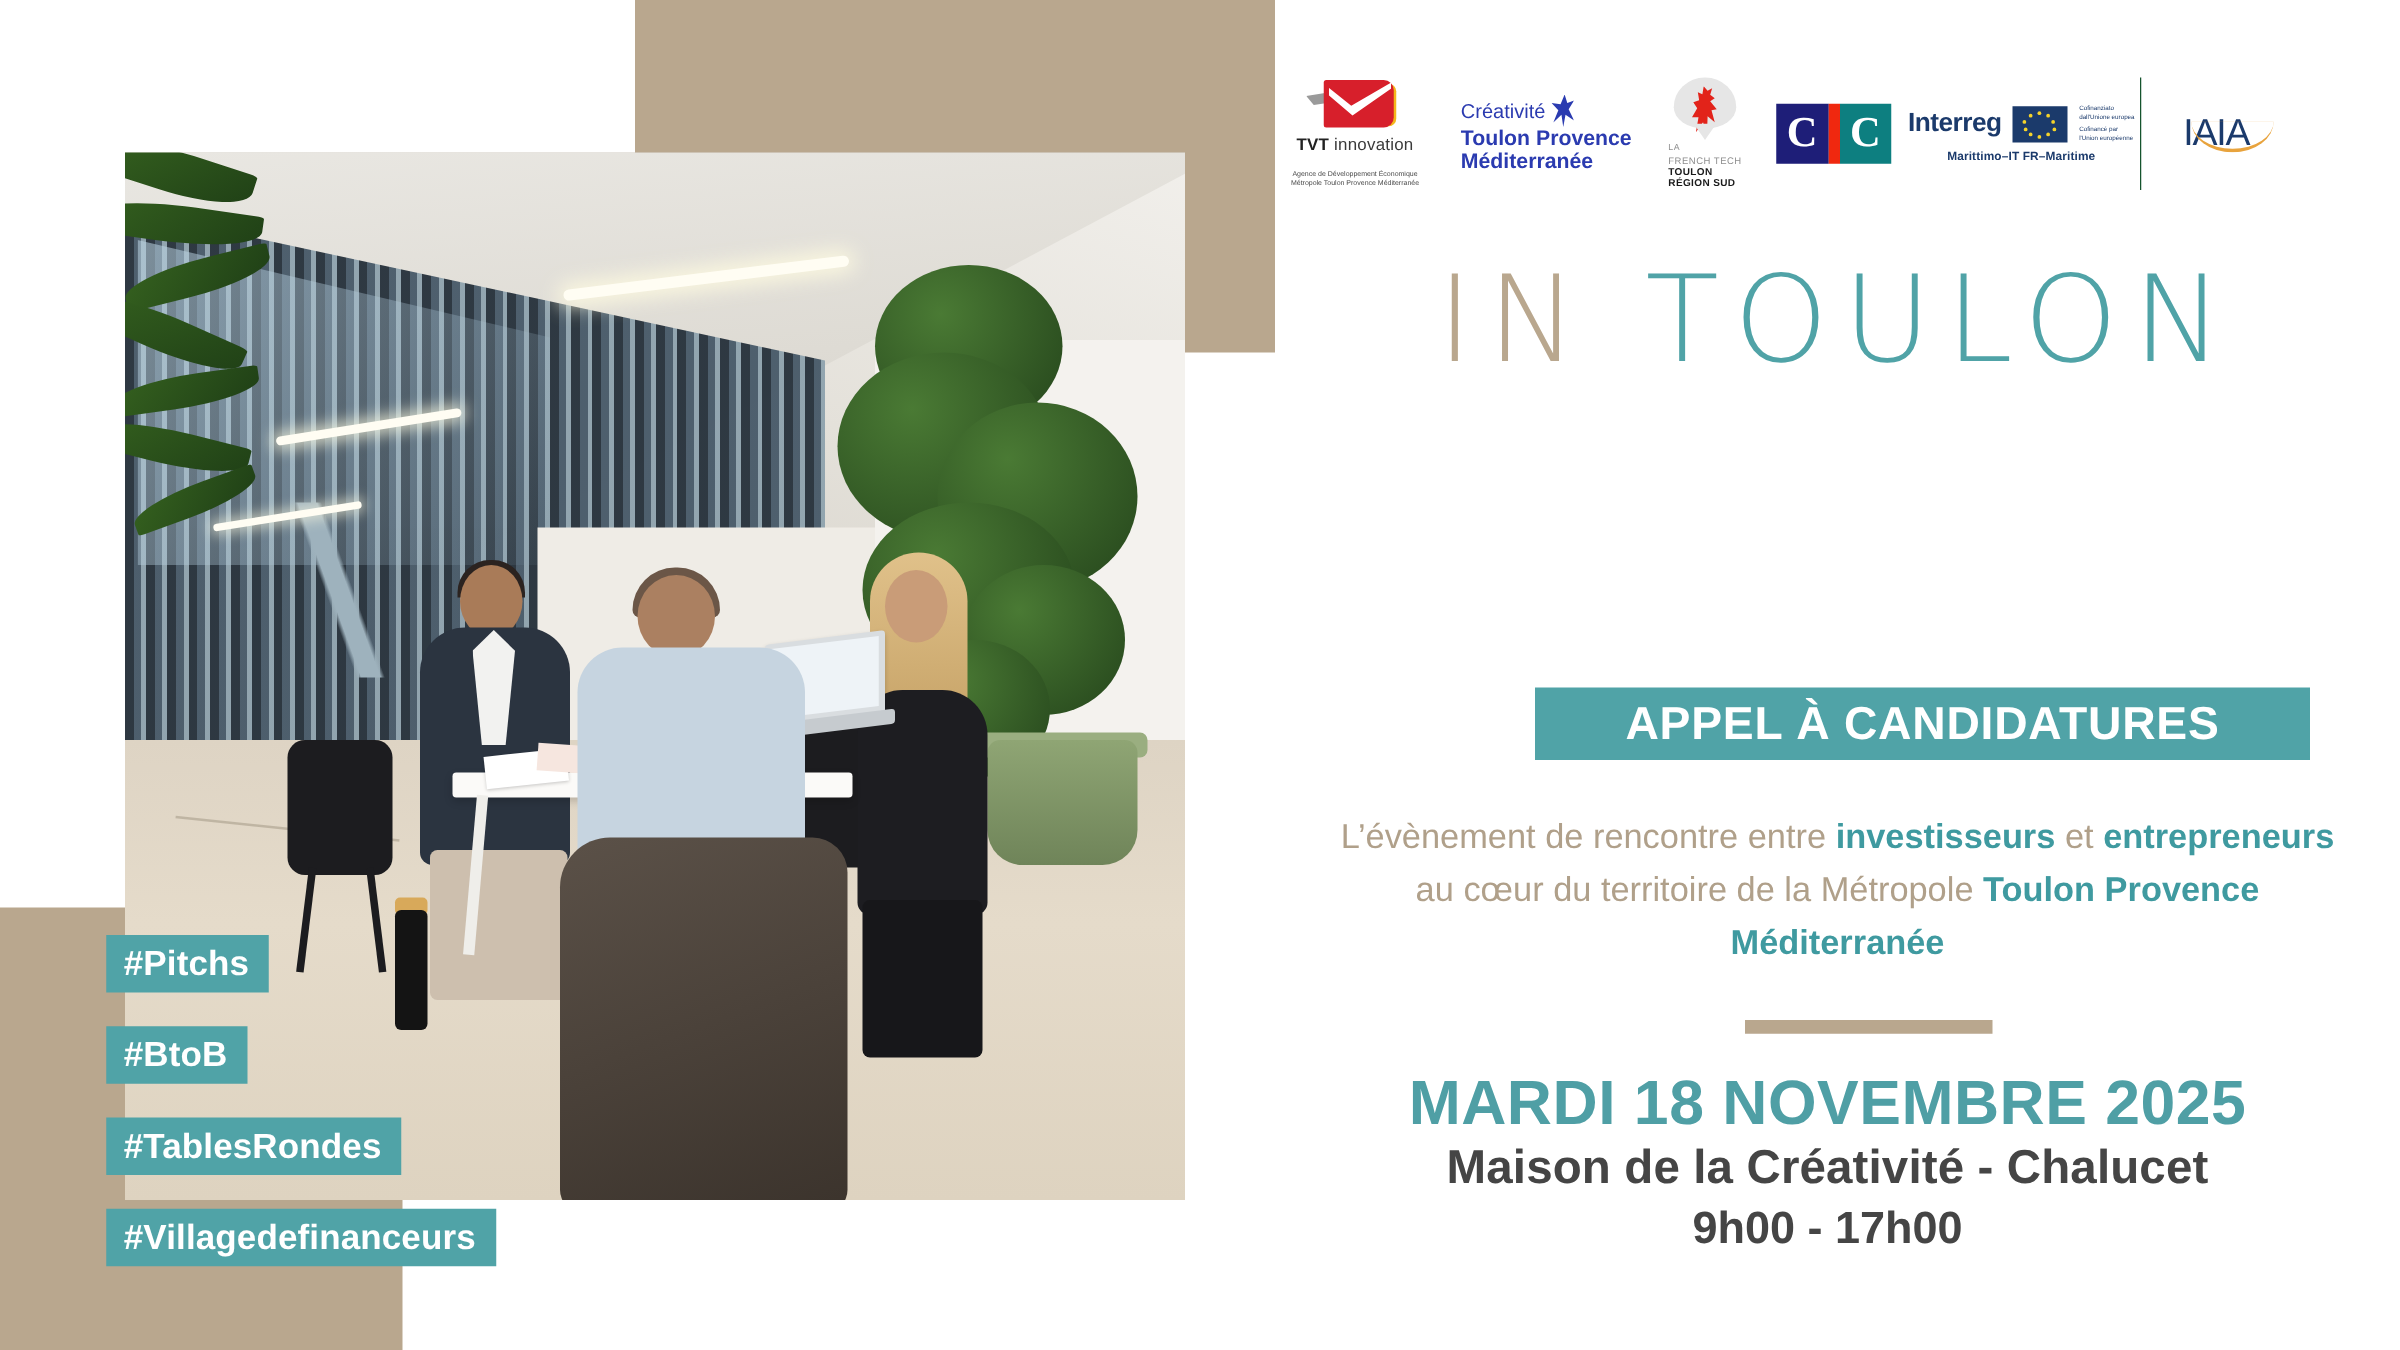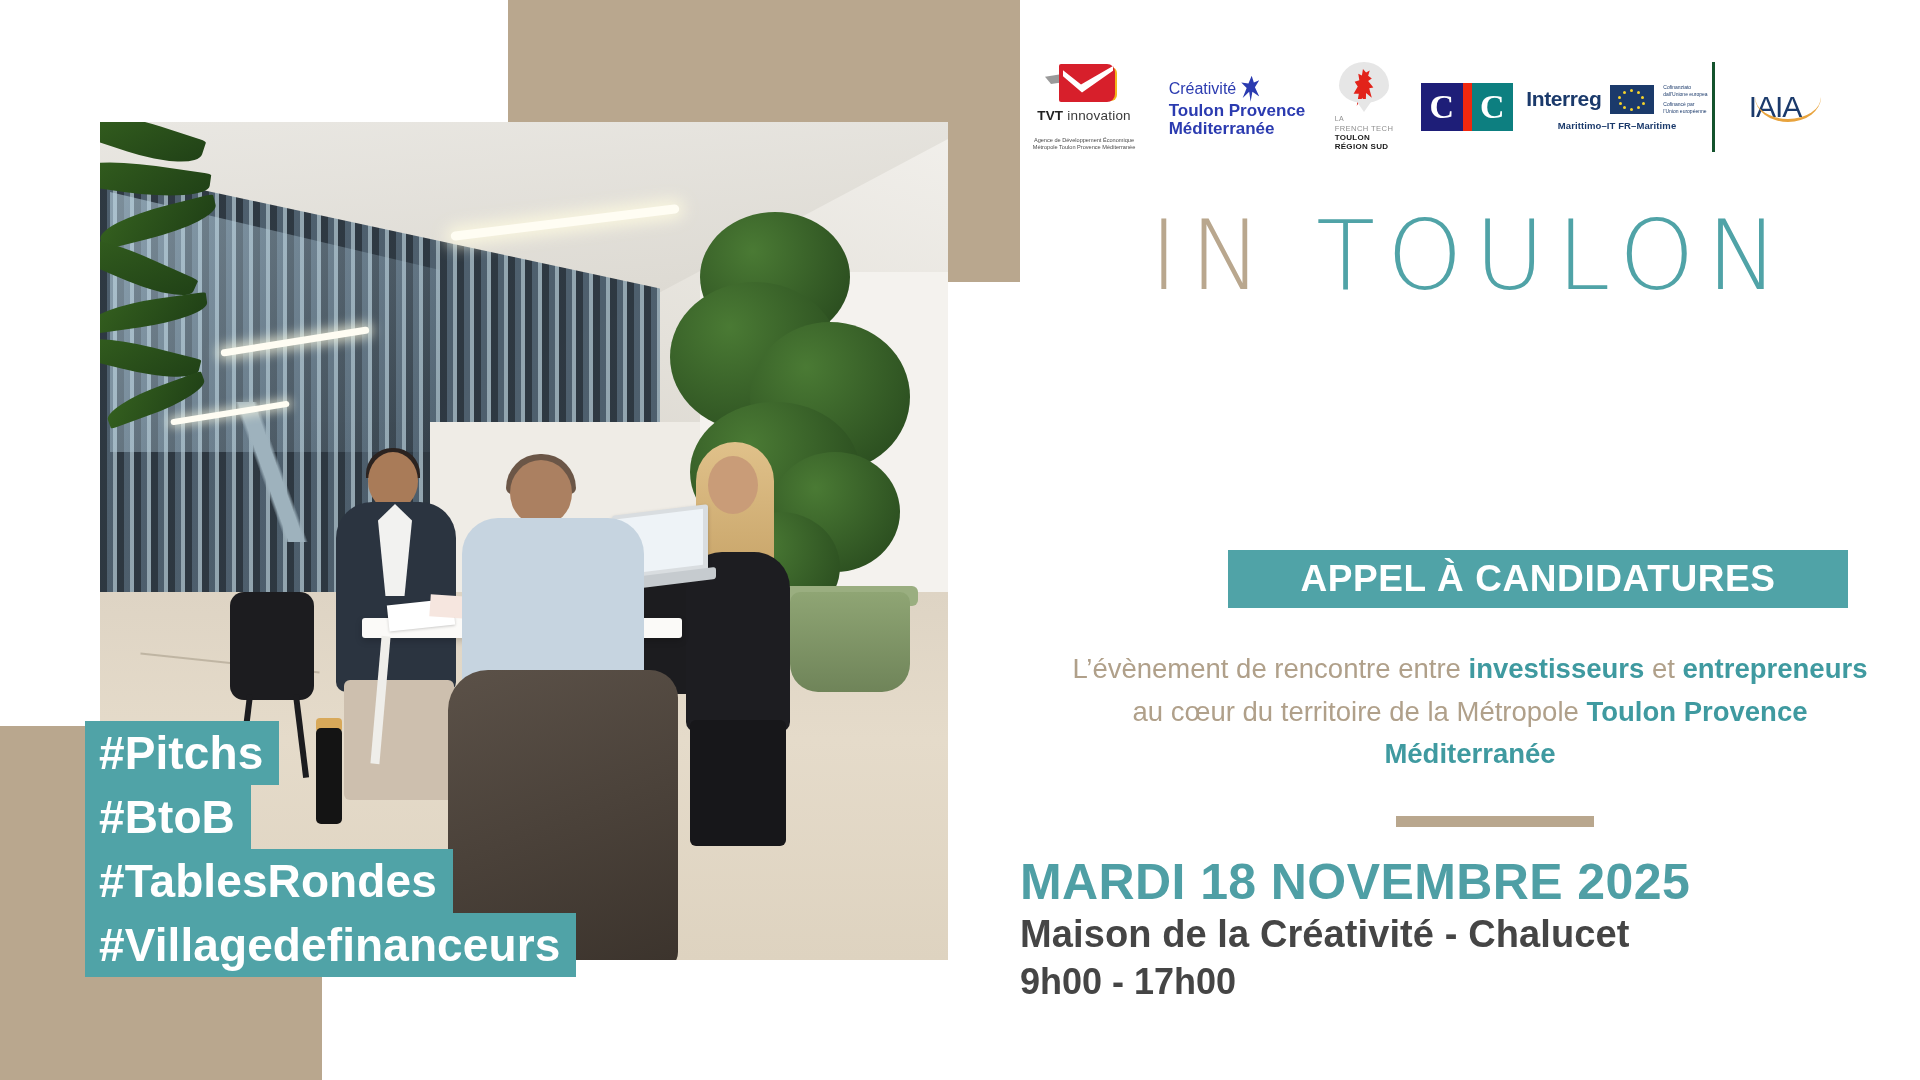--- a/index.html
+++ b/index.html
@@ -73,22 +73,22 @@
   .laptop-base{position:absolute;left:500px;top:452px;width:116px;height:12px;background:#c6cbcf;border-radius:3px;transform:skewY(-7deg);}
   .chair{position:absolute;background:#1c1c1f;border-radius:14px;}
   .chair-leg{position:absolute;width:6px;background:#1c1c1f;}
   .bottle{position:absolute;left:216px;top:606px;width:26px;height:96px;border-radius:5px;background:#141414;}
   .bottle-cap{position:absolute;left:216px;top:596px;width:26px;height:14px;border-radius:4px;background:#d8a95a;}
   .papers{position:absolute;left:288px;top:480px;width:66px;height:26px;background:#fff;transform:rotate(-6deg);box-shadow:0 1px 3px rgba(0,0,0,.2);}
   .papers2{position:absolute;left:330px;top:474px;width:52px;height:22px;background:#f6e6df;transform:rotate(4deg);}
 
   
   .tags{position:absolute;left:85px;top:721px;display:flex;flex-direction:column;align-items:flex-start;}
-  .tag{background:#50a3a7;color:#ffffff;font-weight:700;font-size:46px;line-height:1.0;
-       padding:9px 16px 9px 14px;letter-spacing:.1px;white-space:nowrap;}
+  .tag{background:#50a3a7;color:#ffffff;font-weight:700;font-size:28px;line-height:1.0;
+       padding:9px 16px 9px 14px;letter-spacing:.1px;white-space:nowrap;margin-top:27px;}
 
   
   .right{position:absolute;left:1020px;top:0;width:900px;height:1080px;}
   .logos{position:absolute;left:0;top:62px;width:900px;height:90px;display:flex;align-items:center;gap:0;}
   .logo{display:flex;align-items:center;justify-content:center;height:90px;}
 
   .lg-tvt{width:128px;flex-direction:column;gap:14px;}
   .tvt-mark{width:74px;height:42px;position:relative;}
   .tvt-red{position:absolute;left:12px;top:2px;width:56px;height:38px;background:#d71f2b;border-radius:2px 8px 8px 2px;}
   .tvt-yellow{position:absolute;left:60px;top:5px;width:10px;height:34px;background:#f4b61b;border-radius:0 6px 6px 0;}
@@ -126,41 +126,41 @@
 
   .lg-int{width:190px;flex-direction:column;gap:5px;}
   .int-row{display:flex;align-items:center;gap:9px;}
   .int-word{font-size:21px;font-weight:800;color:#1b3a6b;letter-spacing:-.4px;}
   .eu-flag{width:44px;height:29px;background:#1b3a6b;position:relative;}
   .eu-stars{position:absolute;inset:0;}
   .eu-star{position:absolute;width:3px;height:3px;background:#f5d32a;border-radius:50%;}
   .eu-txt{font-size:5px;color:#1b3a6b;line-height:1.4;white-space:nowrap;}
   .int-sub{font-size:9.5px;font-weight:800;color:#1b3a6b;letter-spacing:.1px;white-space:nowrap;}
 
-  .lg-iaia{width:120px;border-left:3px solid #14532d;}
+  .lg-iaia{width:120px;border-left:1px solid #14532d;}
   .iaia{position:relative;font-size:30px;font-weight:400;color:#1b3a6b;letter-spacing:-1px;font-family:"Liberation Sans",sans-serif;}
   .iaia-arc{position:absolute;left:6px;bottom:2px;width:66px;height:22px;border-bottom:3px solid #e8a33d;border-radius:0 0 50% 50%/0 0 100% 100%;}
 
   .title{position:absolute;left:0;top:196px;width:900px;text-align:center;}
   .t1{font-size:112px;font-weight:300;letter-spacing:16px;color:#b9a78e;line-height:.95;font-family:"DejaVu Sans",sans-serif;}
   .t2{font-size:96px;font-weight:300;letter-spacing:12px;line-height:1.05;margin-top:10px;font-family:"DejaVu Sans",sans-serif;}
   .t2 .in{color:#b9a78e;}
   .t2 .tln{color:#50a3a7;}
 
   .band{position:absolute;left:208px;top:550px;width:620px;height:58px;background:#50a3a7;
         display:flex;align-items:center;justify-content:center;}
   .band span{color:#fff;font-size:37px;font-weight:800;letter-spacing:.6px;}
 
   .desc{position:absolute;left:36px;top:648px;width:828px;text-align:center;
         color:#b0a08a;font-size:27.5px;line-height:1.55;}
   .desc b{color:#3f9aa0;font-weight:800;}
 
   .rule{position:absolute;left:376px;top:816px;width:198px;height:11px;background:#b9a78e;}
 
-  .when{position:absolute;left:0;top:854px;width:884px;text-align:left;}
+  .when{position:absolute;left:0;top:854px;width:884px;text-align:center;}
   .date{font-size:50px;font-weight:800;color:#4f9fa5;letter-spacing:.4px;line-height:1.12;}
   .venue{font-size:38px;font-weight:700;color:#454545;letter-spacing:.1px;line-height:1.3;}
   .hours{font-size:36px;font-weight:700;color:#454545;line-height:1.25;}
 </style>
 </head>
 <body>
 
 <div class="poster">
 
   <div class="tan-top"></div>

